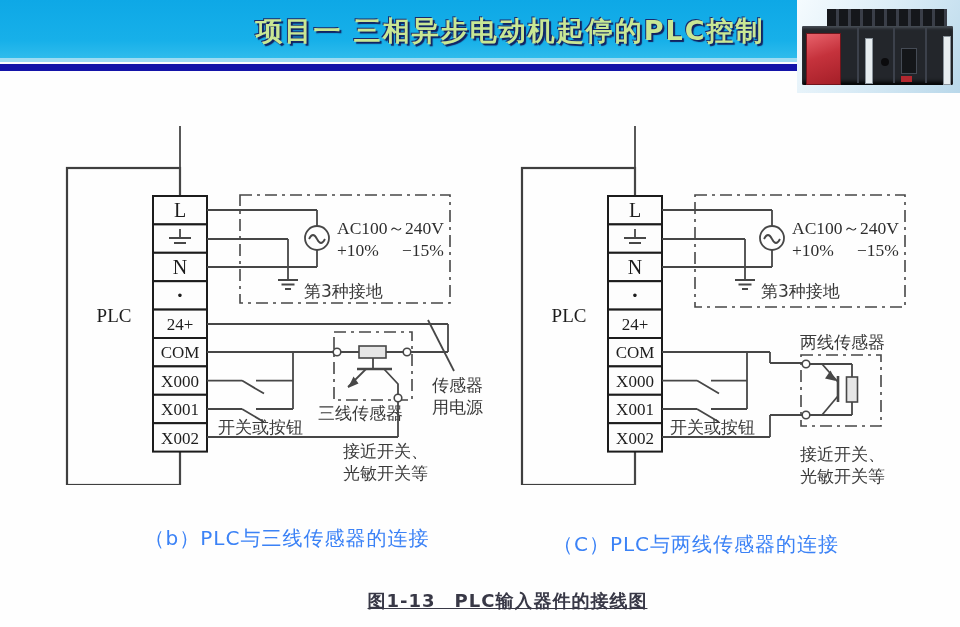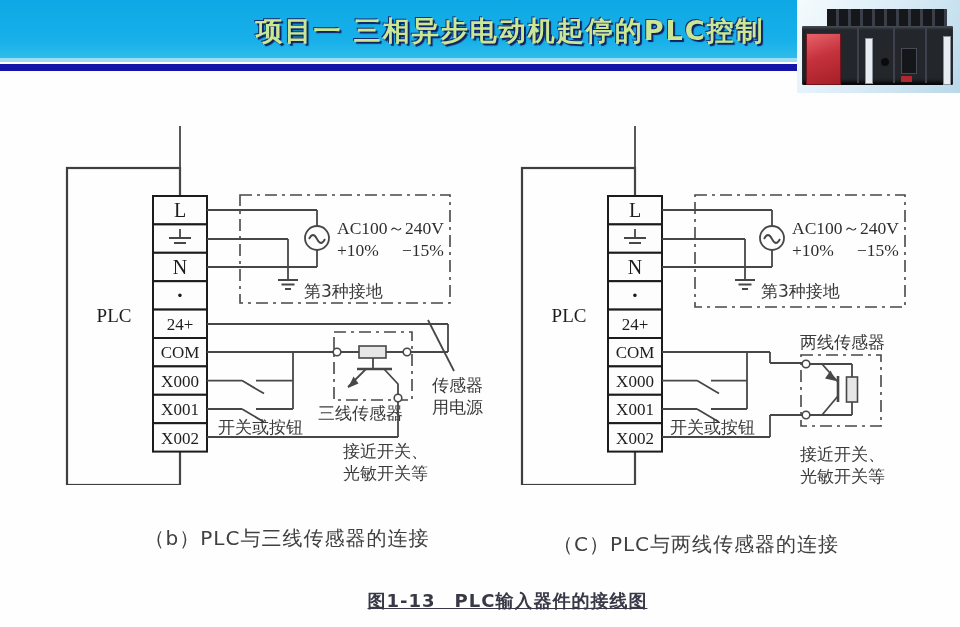--- a/index.html
+++ b/index.html
@@ -40,21 +40,21 @@
   .boxline{stroke:#3f3f3f;stroke-width:2.2;fill:none;}
   .cell{stroke:#1c1c1c;stroke-width:2;fill:#fdfdfd;}
   .dashdot{stroke:#474747;stroke-width:1.6;fill:none;stroke-dasharray:12 5 3 5;}
   .node{fill:#fff;stroke:#474747;stroke-width:1.6;}
   .res{fill:#e6e6e6;stroke:#474747;stroke-width:1.6;}
   .arrow{fill:#474747;stroke:none;}
   .t-term{font-family:"Liberation Serif","DejaVu Serif",serif;fill:#1d1d1d;text-anchor:middle;}
   .t-serif{font-family:"Liberation Serif","DejaVu Sans",serif;font-size:17.5px;fill:#2e2e2e;}
   .t-cn{font-family:"DejaVu Sans",sans-serif;font-size:17px;fill:#3a3a3a;}
   
-  .caption{position:absolute;font-size:20px;color:#404040;letter-spacing:1px;
+  .caption{position:absolute;font-size:20px;color:#3b82f6;letter-spacing:1px;
            text-align:center;white-space:nowrap;font-family:"DejaVu Sans",sans-serif;}
   .figure-title{position:absolute;left:55px;top:589px;width:905px;text-align:center;
                 font-size:18px;font-weight:bold;color:#383846;letter-spacing:1px;
                 font-family:"DejaVu Sans",sans-serif;text-decoration:underline;}
 </style>
 </head>
 <body>
 
 <div id="slide">
 

